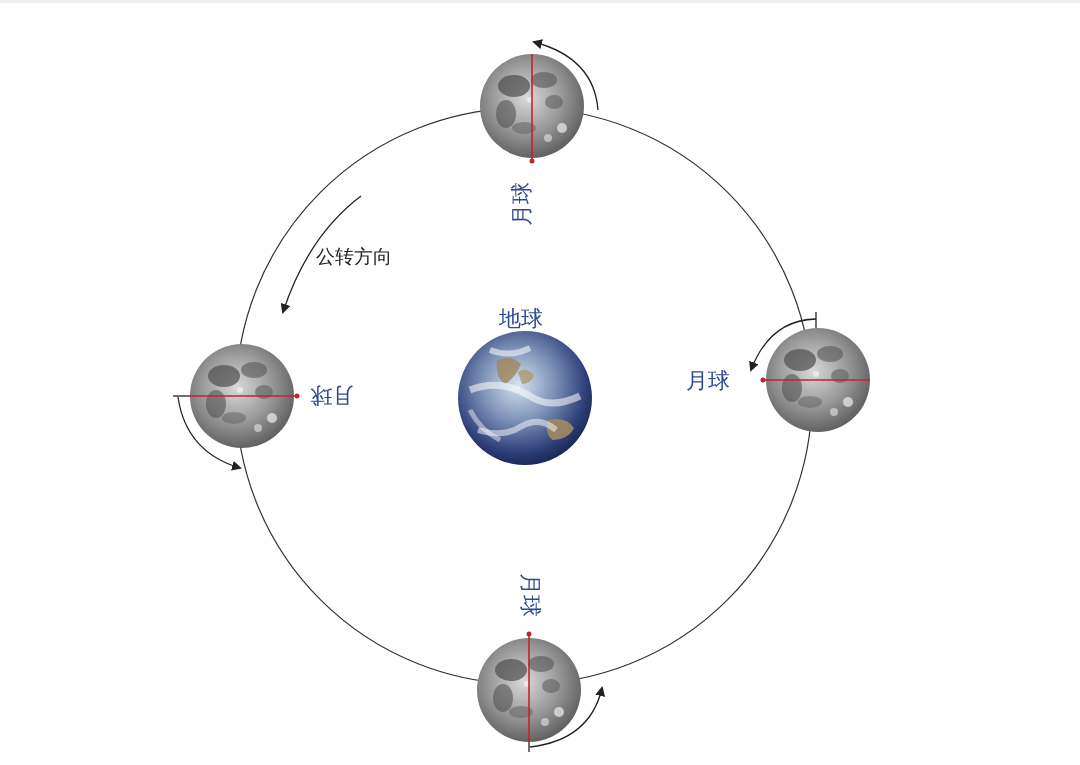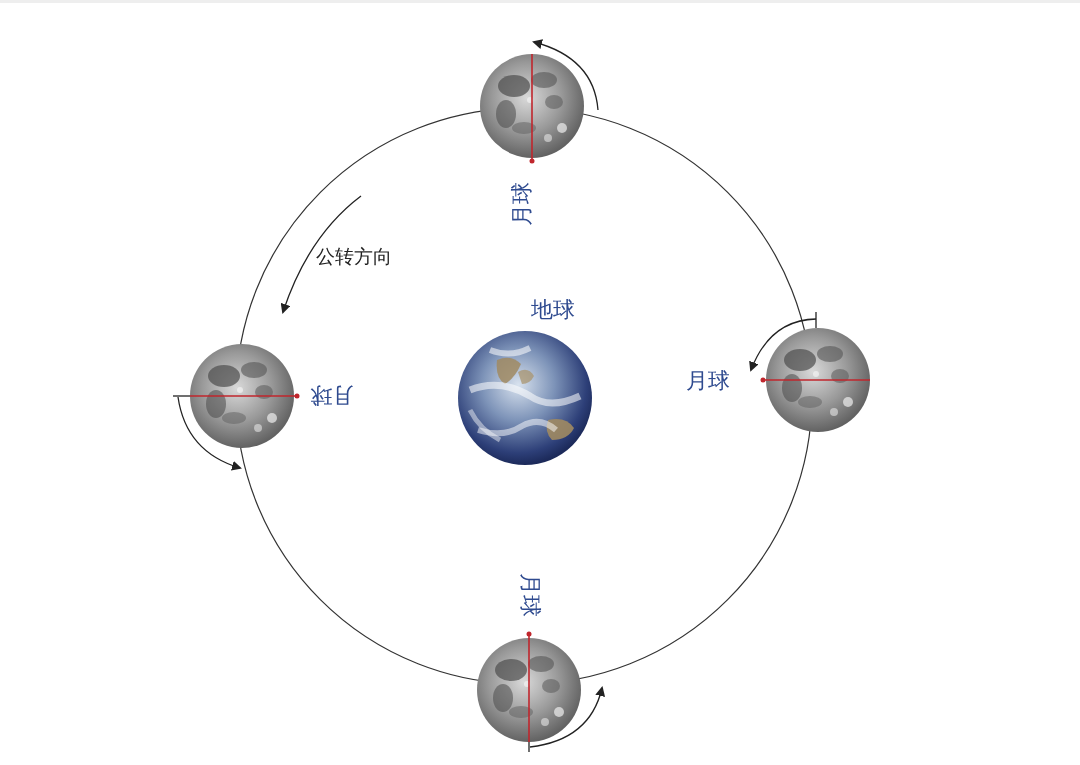--- a/index.html
+++ b/index.html
@@ -83,19 +83,19 @@
     <use href="#moonTex"></use>
     <line x1="-52" y1="0" x2="55" y2="0" stroke="#c0262d" stroke-width="1.6"></line>
     <circle cx="55" cy="0" r="2.5" fill="#c0262d"></circle>
   </g>
   <line x1="173" y1="396" x2="190" y2="396" stroke="#222" stroke-width="1.3"></line>
   <path d="M178,397 Q186,452 240,468" fill="none" stroke="#222" stroke-width="1.3" marker-end="url(#arrowHead)"></path>
 
   <path d="M361,196 Q308,236 283,312" fill="none" stroke="#222" stroke-width="1.3" marker-end="url(#arrowHead)"></path>
 </svg>
 
-<div class="lbl" style="left:499px;top:299px;margin-left:32px;">地球</div>
+<div class="lbl" style="left:499px;top:308px;">地球</div>
 <div class="lbl-dark" style="left:316px;top:247px;">公转方向</div>
 
 <div class="lbl" style="left:508px;top:188px;transform:rotate(-90deg);transform-origin:0 0;left:511px;top:226px;">月球</div>
 <div class="lbl" style="left:686px;top:370px;">月球</div>
 <div class="lbl" style="transform:rotate(90deg);transform-origin:0 0;left:541px;top:573px;">月球</div>
 <div class="lbl" style="transform:rotate(180deg);left:310px;top:384px;">月球</div>
 
 </body></html>

